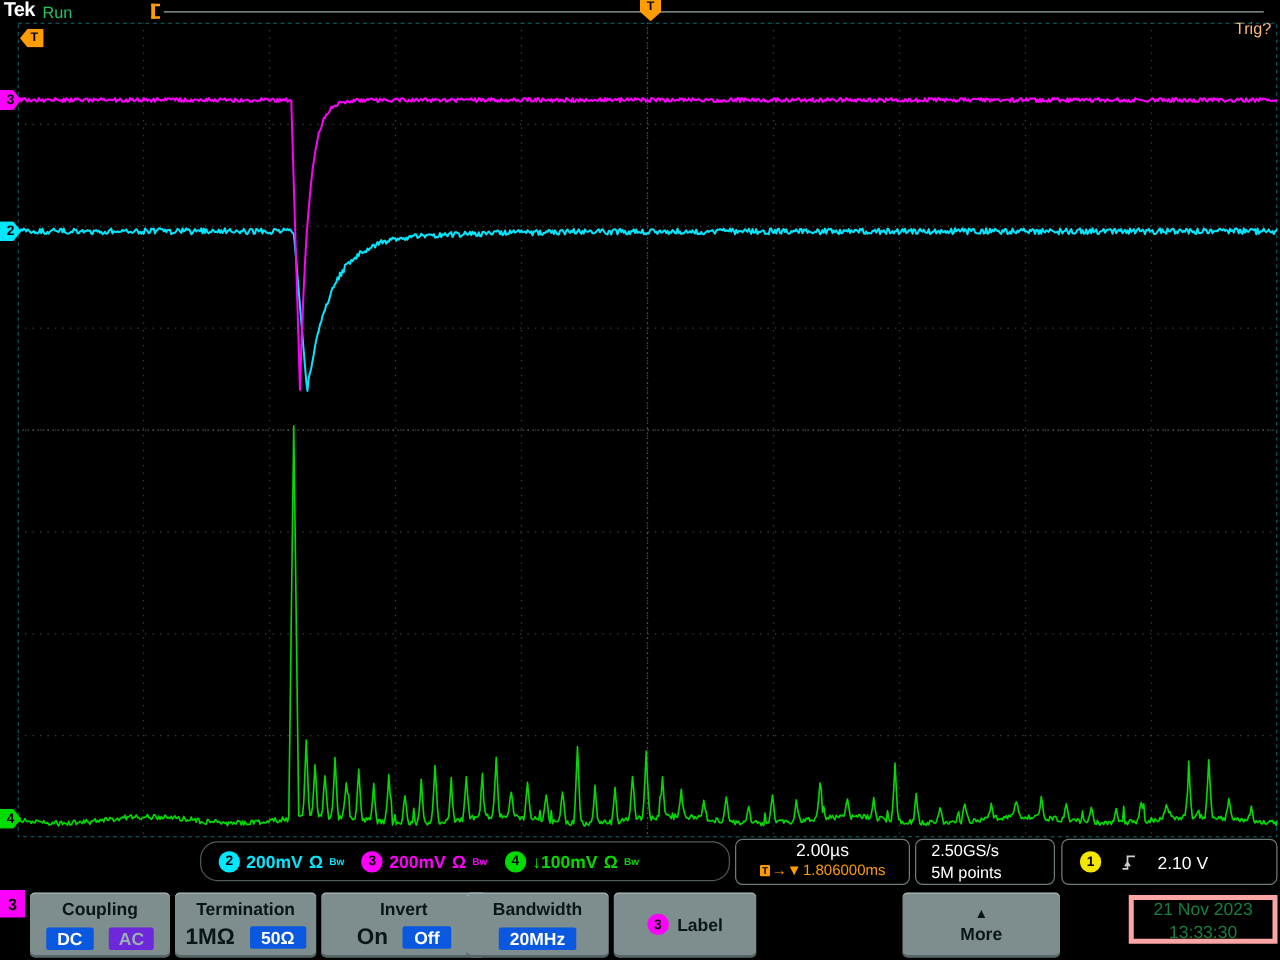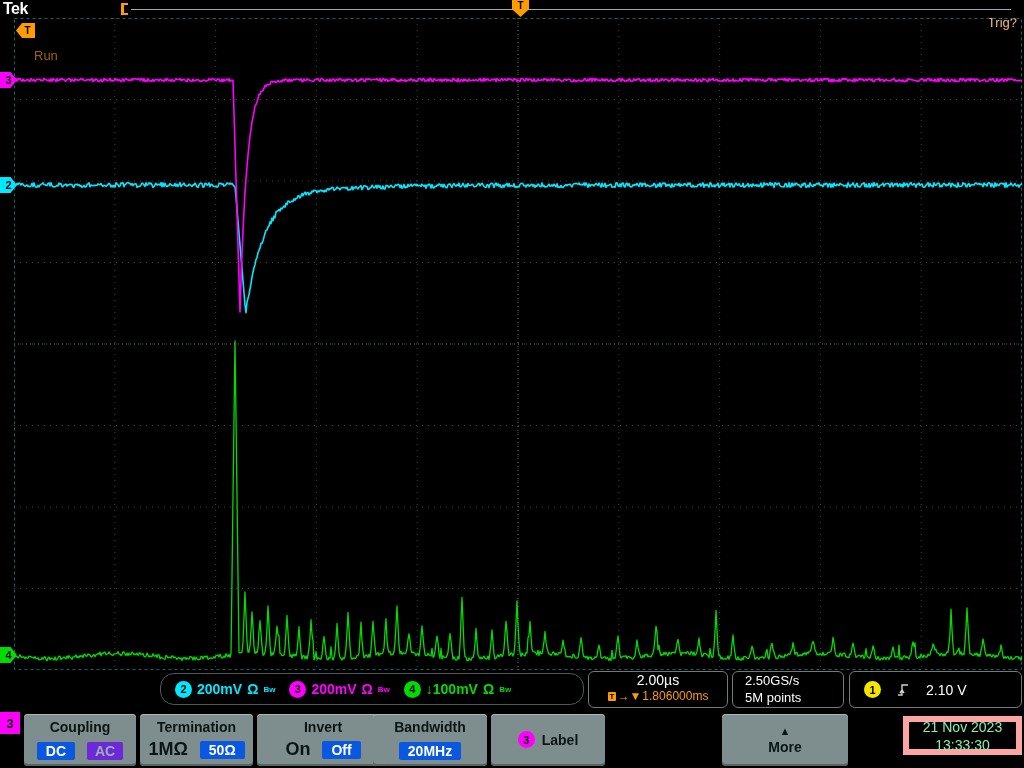--- a/index.html
+++ b/index.html
@@ -3,21 +3,21 @@
 <meta charset="utf-8">
 <style>
   * { margin:0; padding:0; box-sizing:border-box; }
   html,body { width:1024px; height:768px; background:#000; overflow:hidden;
               font-family:"Liberation Sans", sans-serif; }
   #scope { position:relative; width:1024px; height:768px; background:#000;border-radius:11px; }
 
   
   .topbar { position:absolute; left:0; top:0; width:1024px; height:18px; }
   .tek  { position:absolute; left:3px; top:0; color:#fff; font-weight:bold; font-size:16px; letter-spacing:-0.5px; }
-  .run  { position:absolute; left:34px; top:2px; color:#a16207; font-size:13px;margin-top:46px; }
+  .run  { position:absolute; left:34px; top:2px; color:#22c55e; font-size:13px; }
   .recline { position:absolute; left:131px; top:9px; width:880px; height:1px; background:#9aacac; }
   .rec-bracket { position:absolute; left:121px; top:3px; width:7px; height:12px;
                  border-left:3px solid #ff9c00; border-top:2px solid #ff9c00; border-bottom:2px solid #ff9c00; }
   .t-marker { position:absolute; left:512px; top:0; width:17px; height:17px; background:#ff9c00;
               clip-path:polygon(0 0,100% 0,100% 55%,50% 100%,0 55%);
               display:flex; align-items:flex-start; justify-content:center;
               color:#000; font-size:10px; font-weight:bold; line-height:11px; }
   .trigq { position:absolute; right:7px; top:15px; color:#fdba74; font-size:13px; }
 
   
@@ -87,21 +87,21 @@
 
   .btn-coupling    { left:24px;  width:112px; }
   .btn-termination { left:140px; width:113px; }
   .btn-invert      { left:257px; width:132px; }
   .btn-bandwidth   { left:373px; width:114px; }
   .btn-label       { left:491px; width:114px; flex-direction:row; justify-content:center; gap:7px; align-items:center; }
   .btn-more        { left:722px; width:126px; justify-content:center; gap:2px; }
   .more-arrow { font-size:11px; color:#0a1616; }
 
   .datetime { position:absolute; left:903px; top:4px; width:119px; height:39px;
-              border:6px solid #fca5a5; background:#000; color:#86efac;
+              border:4px solid #fca5a5; background:#000; color:#15803d;
               display:flex; flex-direction:column; align-items:center; justify-content:center; }
   .datetime div { font-size:14px; line-height:18px; }
 </style>
 </head>
 <body>
 
 <div id="scope">
 
   <div class="topbar">
     <span class="tek">Tek</span>

